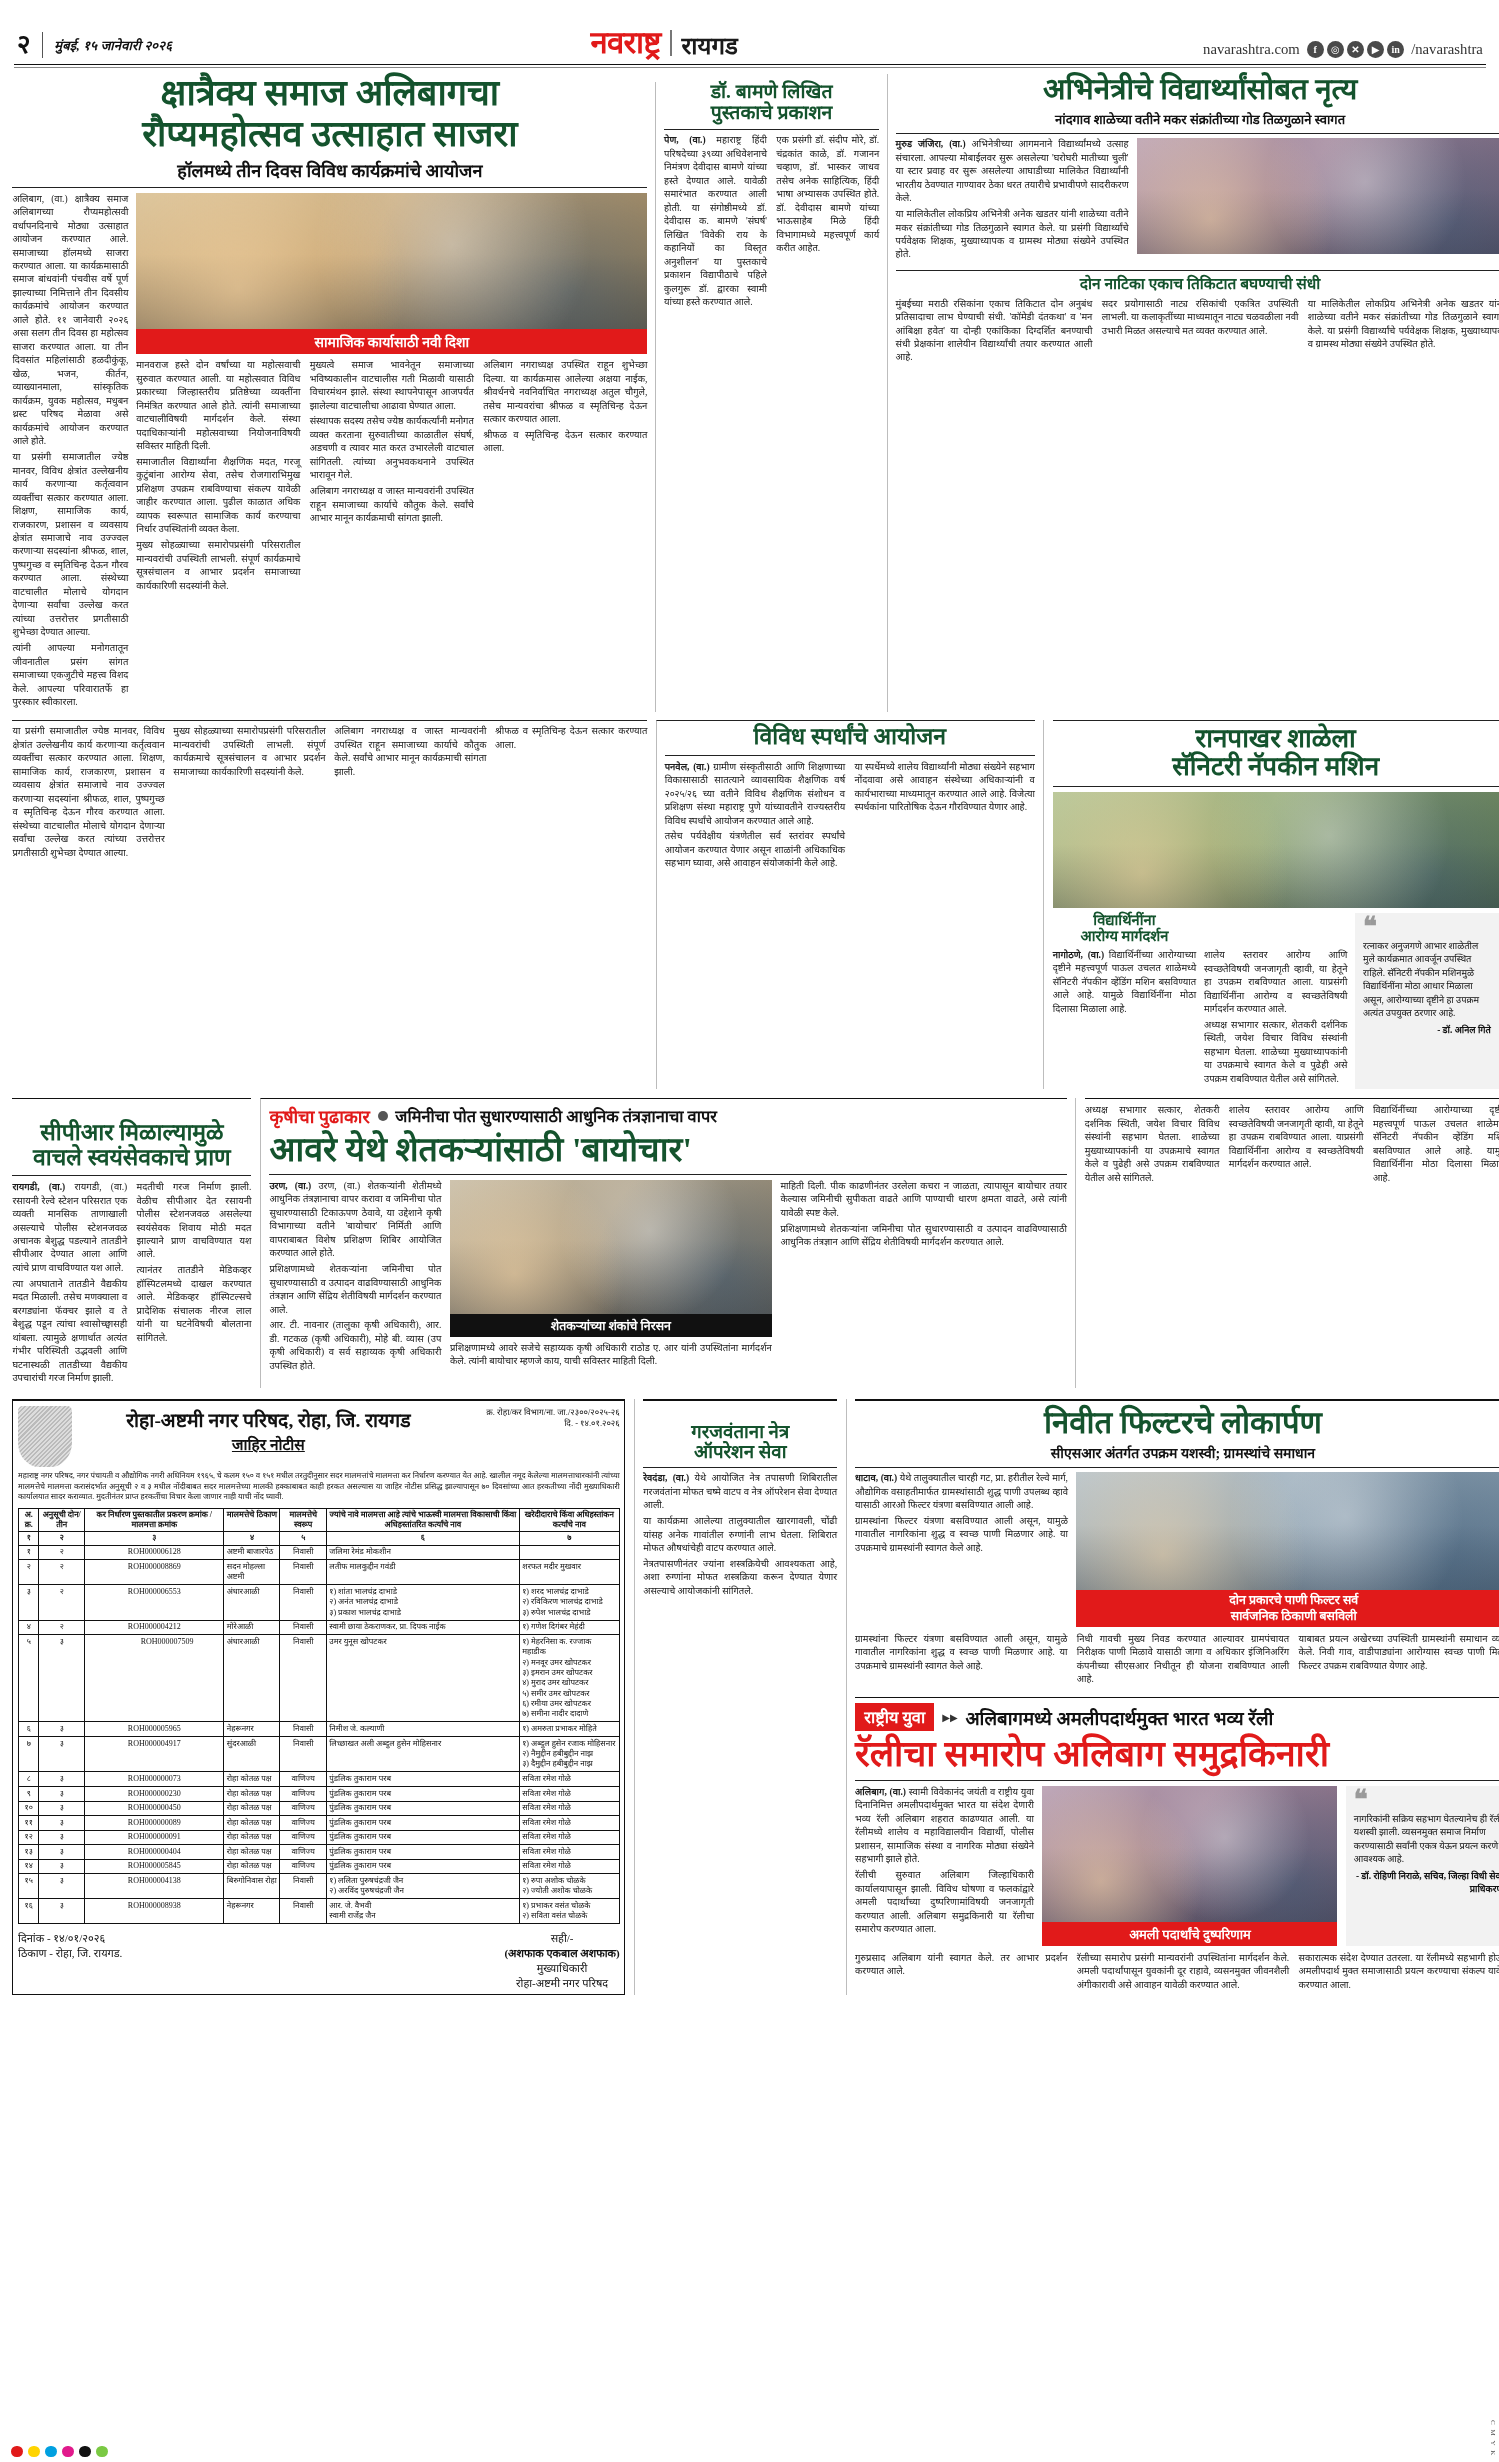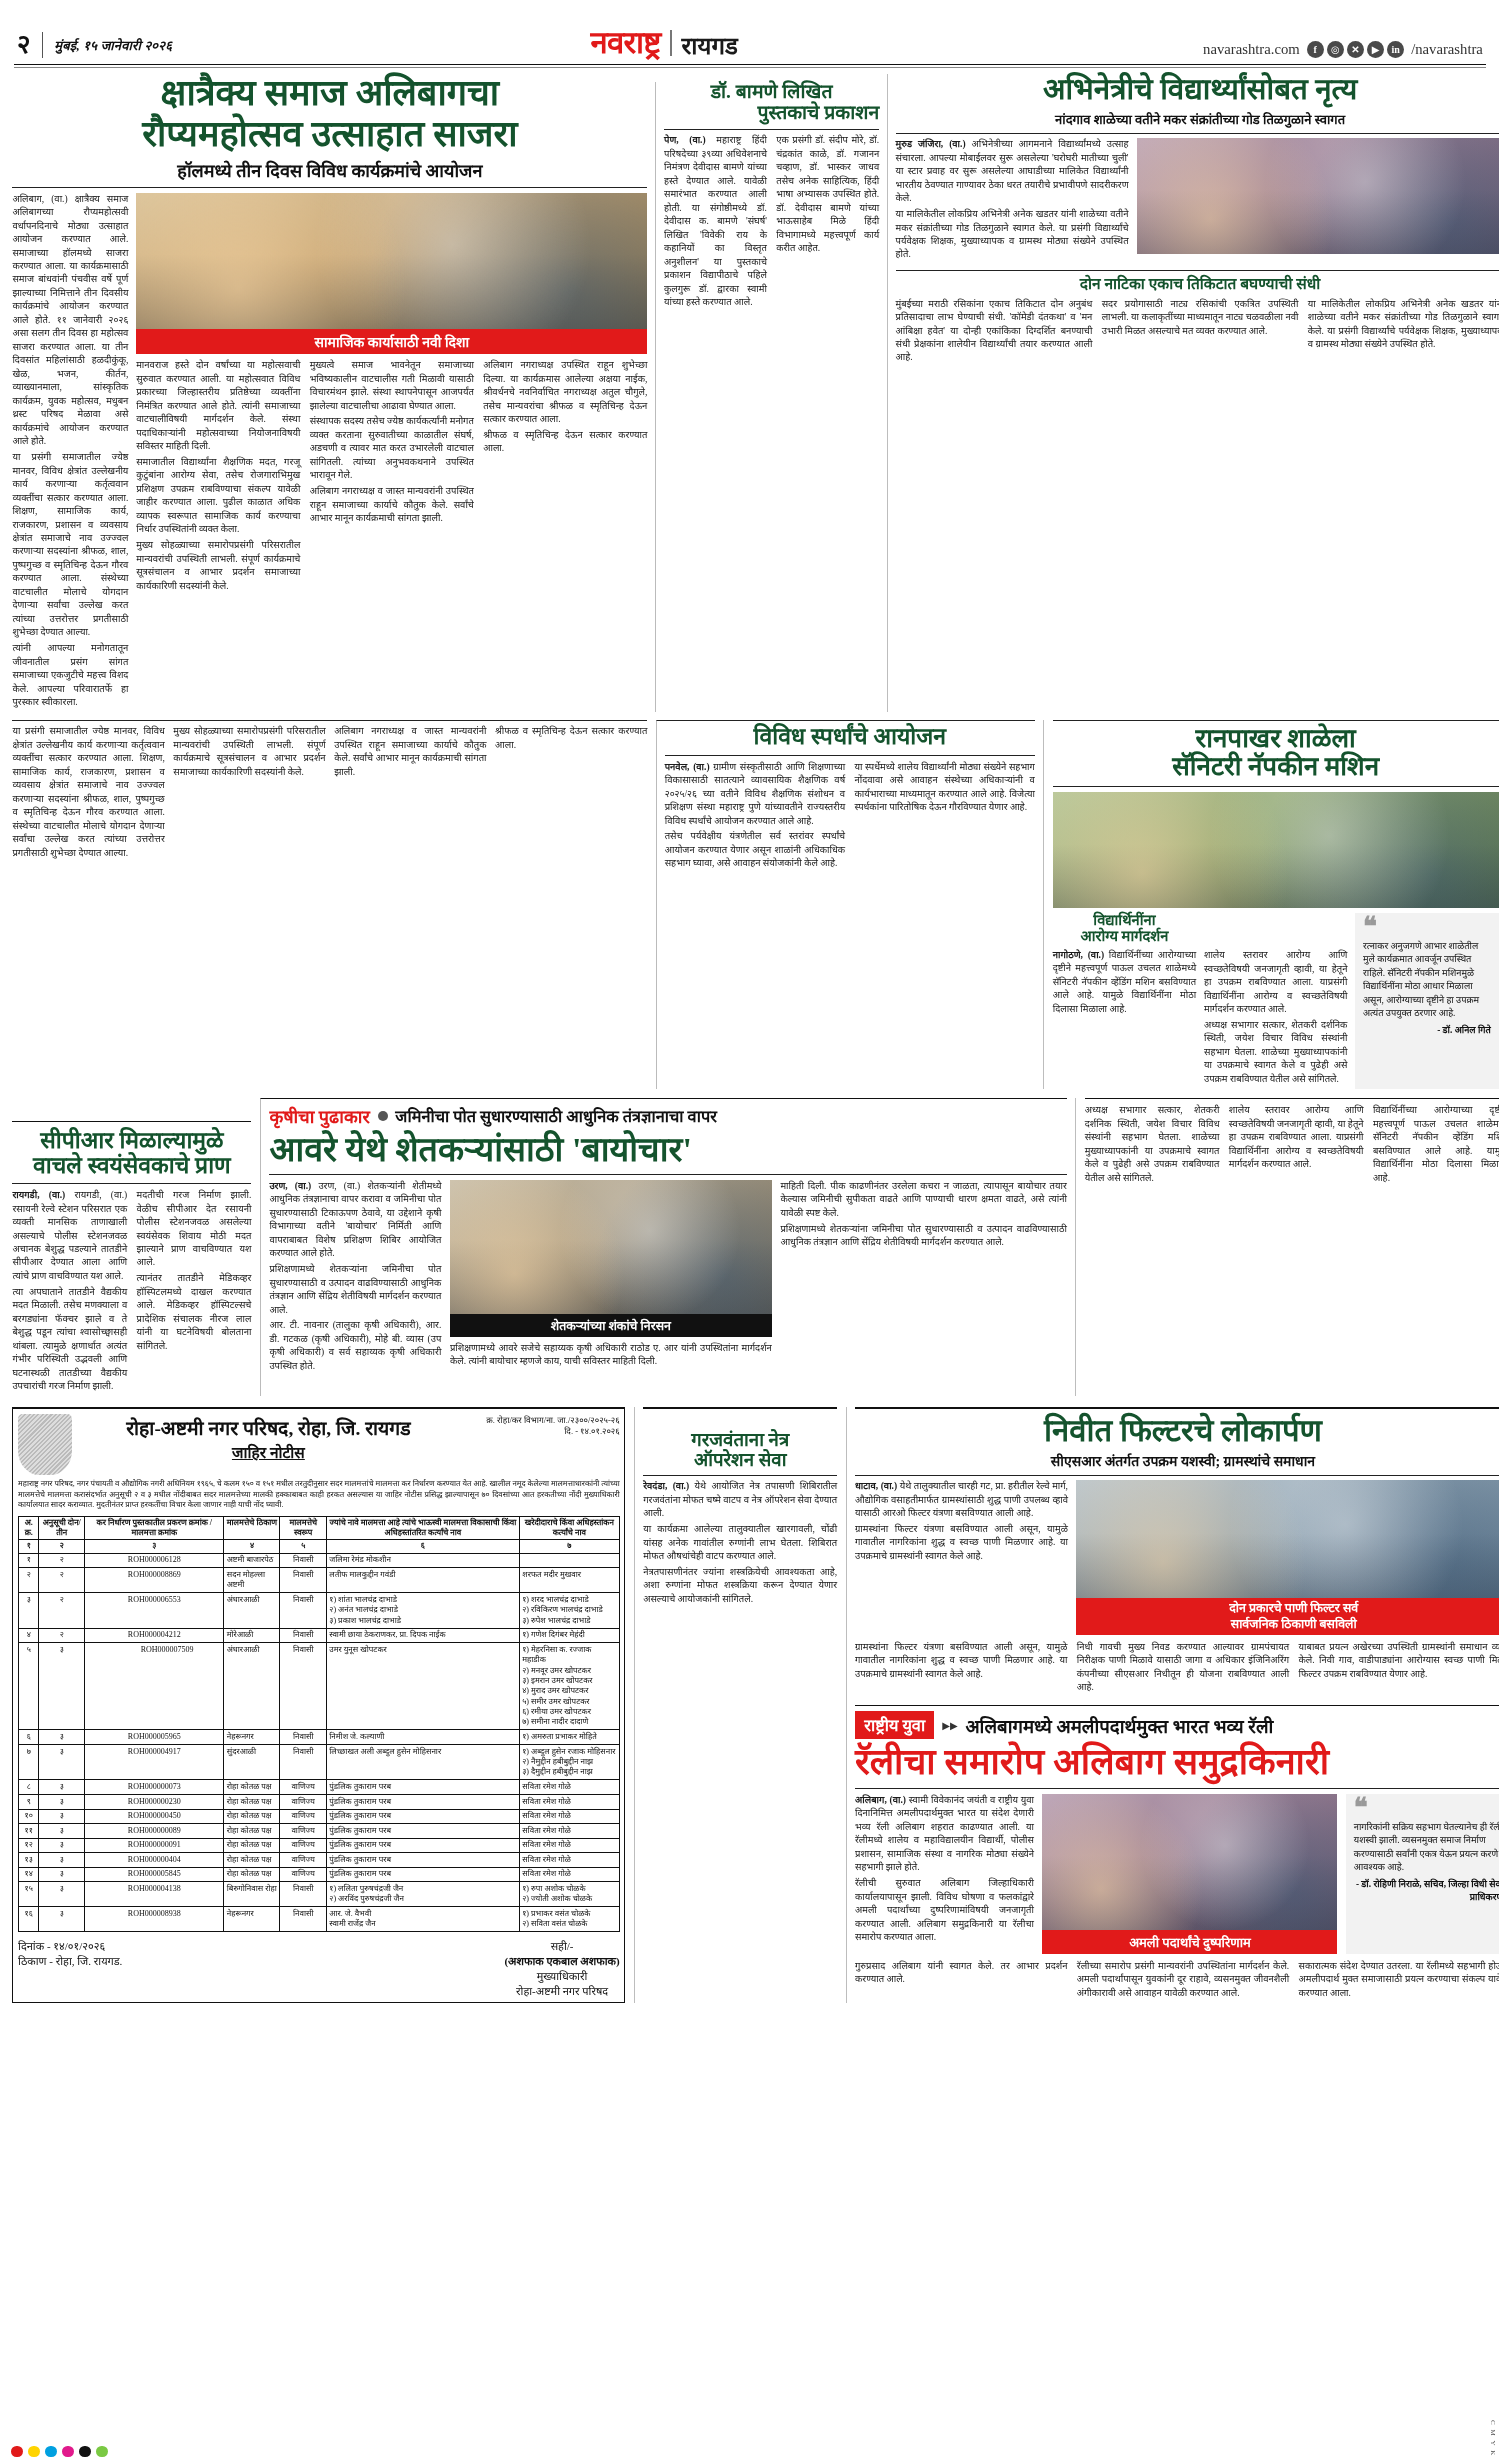--- a/index.html
+++ b/index.html
@@ -142,21 +142,21 @@
               <p>अलिबाग नगराध्यक्ष उपस्थित राहून शुभेच्छा दिल्या. या कार्यक्रमास आलेल्या अक्षया नाईक, श्रीवर्धनचे नवनिर्वाचित नगराध्यक्ष अतुल चौगुले, तसेच मान्यवरांचा श्रीफळ व स्मृतिचिन्ह देऊन सत्कार करण्यात आला.</p>
               <p>श्रीफळ व स्मृतिचिन्ह देऊन सत्कार करण्यात आला.</p>
             </div>
           </div>
         </div>
       </div>
     </div>
 
     <div style="border-left:0.8px solid #bbb; padding-left:7.8px;margin-top:8px;">
       <div class="hl" style="font-size:19.4px; text-align:center;">डॉ. बामणे लिखित</div>
-      <div class="hl" style="font-size:19.4px; text-align:right;">पुस्तकाचे प्रकाशन</div>
+      <div class="hl" style="font-size:19.4px; text-align:center;">पुस्तकाचे प्रकाशन</div>
       <div class="sep" style="margin:4.7px 0;"></div>
       <div class="cols2">
         <div class="body-txt">
           <p><span class="lead">पेण, (वा.)</span> <span>महाराष्ट्र हिंदी परिषदेच्या ३९व्या अधिवेशनाचे निमंत्रण देवीदास बामणे यांच्या हस्ते देण्यात आले. यावेळी समारंभात करण्यात आली होती. या संगोष्ठीमध्ये डॉ. देवीदास क. बामणे 'संघर्ष' लिखित 'विवेकी राय के कहानियों का विस्तृत अनुशीलन' या पुस्तकाचे प्रकाशन विद्यापीठाचे पहिले कुलगुरू डॉ. द्वारका स्वामी यांच्या हस्ते करण्यात आले.</span></p>
         </div>
         <div class="body-txt">
           <p>एक प्रसंगी डॉ. संदीप मोरे, डॉ. चंद्रकांत काळे, डॉ. गजानन चव्हाण, डॉ. भास्कर जाधव तसेच अनेक साहित्यिक, हिंदी भाषा अभ्यासक उपस्थित होते. डॉ. देवीदास बामणे यांच्या भाऊसाहेब मिळे हिंदी विभागामध्ये महत्त्वपूर्ण कार्य करीत आहेत.</p>
         </div>
       </div>
     </div>
@@ -244,21 +244,21 @@
           <span class="quotemark">❝</span>
           <div>रत्नाकर अनुजगणे आभार शाळेतील मुले कार्यक्रमात आवर्जून उपस्थित राहिले. सॅनिटरी नॅपकीन मशिनमुळे विद्यार्थिनींना मोठा आधार मिळाला असून, आरोग्याच्या दृष्टीने हा उपक्रम अत्यंत उपयुक्त ठरणार आहे.</div>
           <div class="attrib">- डॉ. अनिल गिते</div>
         </div>
       </div>
     </div>
   </div>
 
   <div style="display:grid; grid-template-columns: 239px 807px 0.8px 423px; column-gap:8.5px; margin-top:9.3px;">
 
-    <div style="border-top:1.6px solid #111; padding-top:7px;margin-top:23px;">
+    <div style="border-top:1.6px solid #111; padding-top:22px;">
       <div class="hl" style="font-size:23px; text-align:center;">सीपीआर मिळाल्यामुळे</div>
       <div class="hl" style="font-size:23px; text-align:center;">वाचले स्वयंसेवकाचे प्राण</div>
       <div class="sep" style="margin:4.7px 0;"></div>
       <div class="cols2">
         <div class="body-txt">
           <p><span class="lead">रायगडी, (वा.)</span> <span>रायगडी, (वा.) रसायनी रेल्वे स्टेशन परिसरात एक व्यक्ती मानसिक ताणाखाली असल्याचे पोलीस स्टेशनजवळ अचानक बेशुद्ध पडल्याने तातडीने सीपीआर देण्यात आला आणि त्यांचे प्राण वाचविण्यात यश आले.</span></p>
           <p>त्या अपघाताने तातडीने वैद्यकीय मदत मिळाली. तसेच मणक्याला व बरगड्यांना फॅक्चर झाले व ते बेशुद्ध पडून त्यांचा श्वासोच्छ्वासही थांबला. त्यामुळे क्षणार्धात अत्यंत गंभीर परिस्थिती उद्भवली आणि घटनास्थळी तातडीच्या वैद्यकीय उपचारांची गरज निर्माण झाली.</p>
         </div>
         <div class="body-txt">
           <p>मदतीची गरज निर्माण झाली. वेळीच सीपीआर देत रसायनी पोलीस स्टेशनजवळ असलेल्या स्वयंसेवक शिवाय मोठी मदत झाल्याने प्राण वाचविण्यात यश आले.</p>

